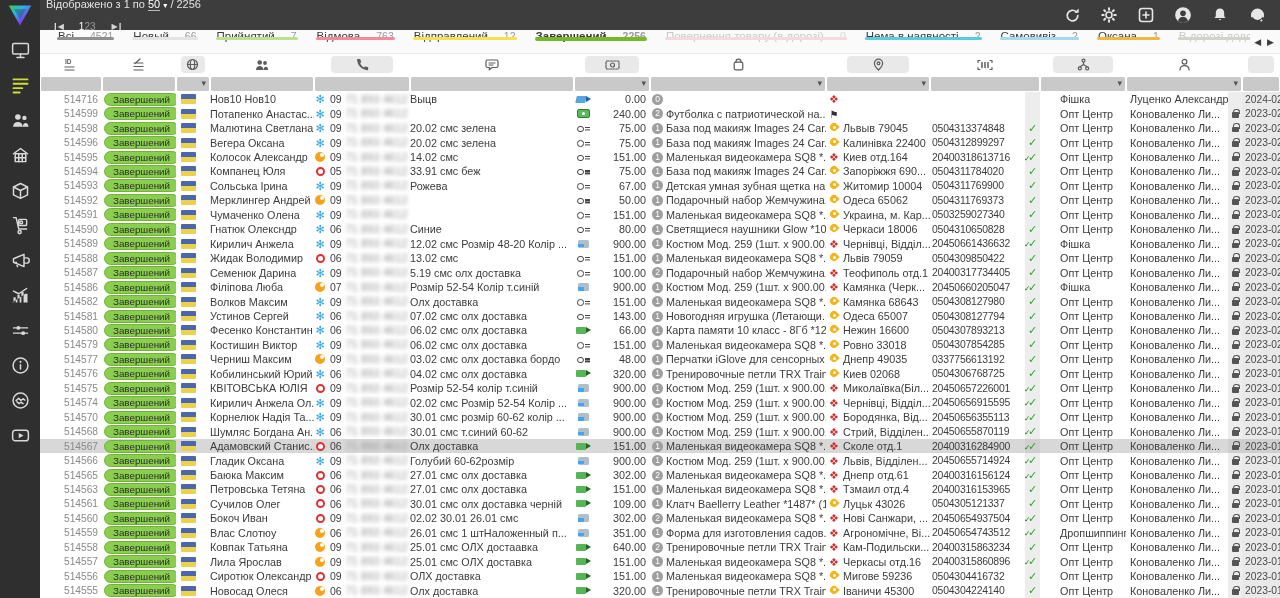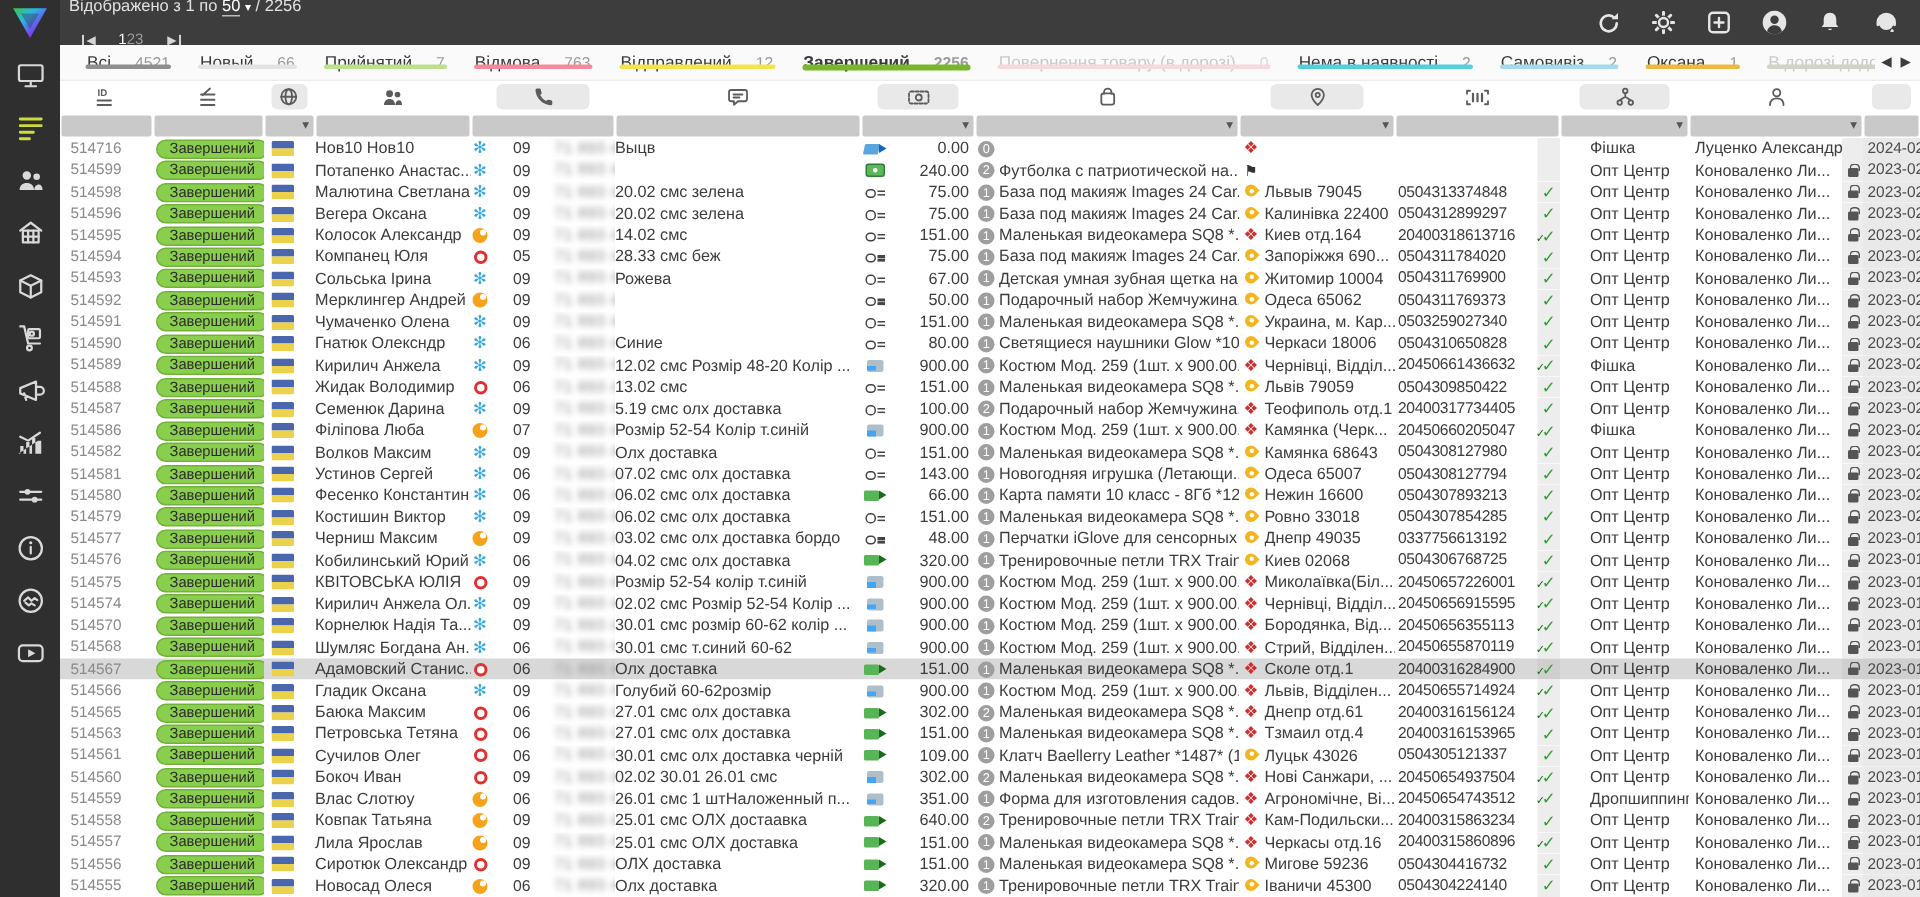--- a/index.html
+++ b/index.html
@@ -29,21 +29,21 @@
   .tb-pg .pgico{color:#d5d5d5;font-size:8px;letter-spacing:-1px;cursor:pointer}
   .tb-pg .pnum{cursor:pointer}
   .tb-pg .pnum.cur{color:#fff}
   .tb-right{display:flex;align-items:center;gap:19px}
   .tbtn{width:18px;height:18px;display:flex;align-items:center;justify-content:center;cursor:pointer}
   .tbtn svg{stroke:#e6e6e6;fill:none;stroke-width:1.6;stroke-linecap:round;stroke-linejoin:round}
   .tbtn .fil{fill:#e6e6e6;stroke:none}
   .tbtn .dark{fill:#3d3d3d;stroke:none}
 
   
-  .tabsbar{height:24px;background:#fafafa;display:flex;align-items:center;padding-left:8px;
+  .tabsbar{height:24px;background:#fafafa;display:flex;align-items:flex-start;padding-left:8px;
     position:relative;overflow:hidden;border-bottom:1px solid #ededed;flex:none}
   .tab{position:relative;padding:0 10px;display:flex;align-items:center;font-size:11.5px;
     color:#3a3a3a;white-space:nowrap;cursor:pointer}
   .tab .cnt{color:#9a9a9a;font-size:10.5px;margin-left:16px}
   .tab .ul{position:absolute;left:9px;right:9px;bottom:2px;height:3px;border-radius:2px;background:#ddd}
   .tab.active{font-weight:bold}
   .tab.active .ul{height:4px;bottom:1px}
   .tab.disabled{color:#c9c9c9}
   .tab.disabled .cnt{color:#d8d8d8}
   .tab-arrows{position:absolute;right:0;top:0;bottom:0;background:#fafafa;display:flex;align-items:center;
@@ -60,30 +60,30 @@
 
   .tfilter{height:17px;background:#fff;align-items:center}
   .fcell{height:100%;padding:1.5px 1px;cursor:text}
   .fbox{background:#c9c9c9;height:100%;border-radius:1.5px;position:relative}
   .fbox.caret::after{content:"▾";position:absolute;right:3px;top:0;font-size:9px;line-height:13px;color:#555}
 
   .tbody{height:506px;overflow:hidden}
   .row{height:14.46px;align-items:center;font-size:10.8px;color:#3c3c3c;cursor:pointer;background:#fff}
   .row.sel{background:#d8d8d8}
   .c{overflow:hidden;white-space:nowrap;height:100%;display:flex;align-items:center}
-  .id{color:#8a8a8a;font-size:10.2px;padding-left:7px}
+  .id{color:#8a8a8a;font-size:10.2px;padding-left:24px}
   .stc{justify-content:flex-start;padding-left:2px}
   .pill{background:#8ace4d;border:1px solid #72b23a;border-radius:8px;font-size:9.8px;line-height:11px;
     padding:0 8px;color:#2d2d2d}
   .flagc{padding-left:5px}
   .uaflag{width:15px;height:10px;display:inline-block;border-radius:1px;overflow:hidden;flex:none}
   .uaflag .fb{display:block;height:5px;background:#4a67ad}
   .uaflag .fy{display:block;height:5px;background:#ecd24a}
   .namec{padding-right:3px}
-  .phonec{gap:16px}
+  .phonec{gap:4px}
   .op{width:12px;height:12px;position:relative;flex:none;display:inline-flex;align-items:center;justify-content:center}
   .op.ks::before{content:"✻";color:#35a8e0;font-size:11px;line-height:12px}
   .op.lc::before{content:"";width:10px;height:10px;border-radius:50%;background:#f7a21b}
   .op.lc::after{content:"";position:absolute;width:4px;height:4px;border-radius:50%;background:#fff;right:2px;top:2px}
   .op.vf::before{content:"";width:5px;height:5px;border-radius:50%;border:2.6px solid #e23030;background:#fff}
   .pp{font-size:10.5px}
   .blurnum{filter:blur(2.3px);color:#8a8a8a;font-size:10.2px;letter-spacing:0.5px}
   .blurnum::after{content:"71 893 4612"}
   .cmc{padding-right:4px}
   .payc{padding:0 4px 0 2px}
@@ -721,21 +721,21 @@
               <i class="fb"></i>
               <i class="fy"></i>
             </span>
           </div>
           <div class="c namec">Компанец Юля</div>
           <div class="c phonec">
             <span class="op vf"></span>
             <span class="pp">05</span>
             <span class="blurnum"></span>
           </div>
-          <div class="c cmc">28.33 смс беж</div>
+          <div class="c cmc">33.91 смс беж</div>
           <div class="c payc">
             <span class="pay cod"></span>
             <span class="price">75.00</span>
           </div>
           <div class="c prodc">
             <span class="qty">1</span>
             <span class="prod">База под макияж Images 24 Car...</span>
           </div>
           <div class="c delc">
             <span class="del pin"></span>

